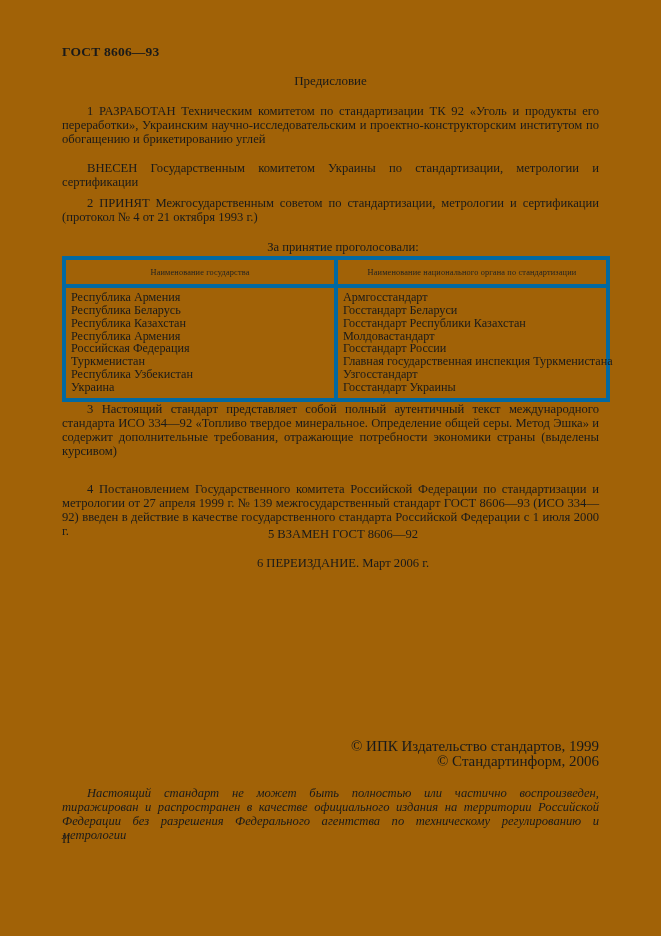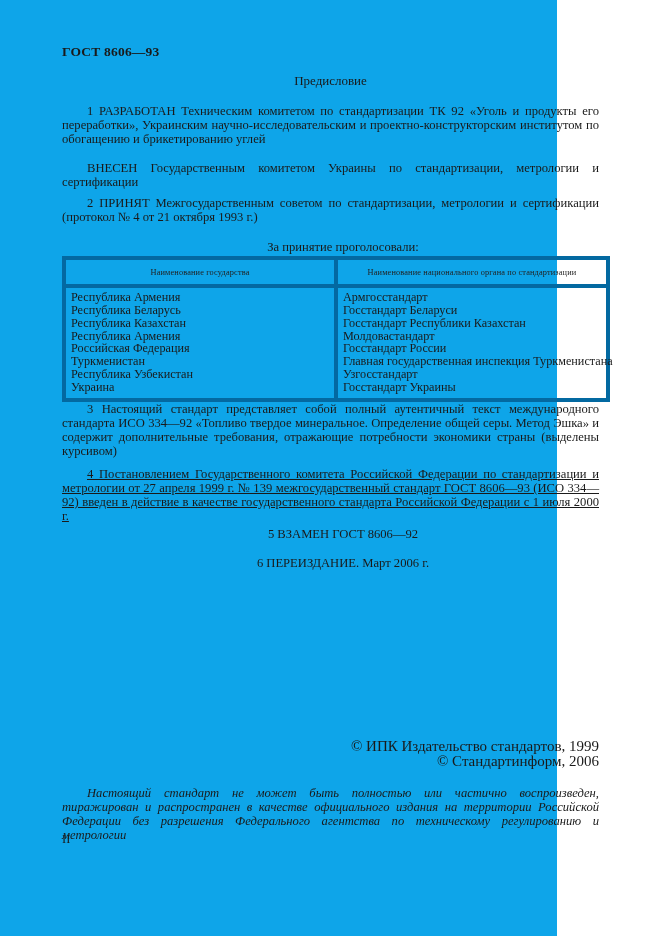--- a/index.html
+++ b/index.html
@@ -12,23 +12,23 @@
     width: 661px;
     height: 936px;
     position: relative;
     font-family: "Liberation Serif", "DejaVu Serif", serif;
     color: #1a1a1a;
     overflow: hidden;
   }
   .page {
     position: absolute;
     left: 0; top: 0;
-    width: 557px;
+    width: 661px;
     height: 936px;
-    background: #0ea5e9;
+    background: #a16207;
   }
   .content {
     position: absolute;
     left: 62px;
     top: 0;
     width: 537px;
   }
 
   .doc-header {
     position: absolute;
@@ -164,21 +164,21 @@
               <div class="row-item">Узгосстандарт</div>
               <div class="row-item">Госстандарт Украины</div>
             </div>
           </td>
         </tr>
       </tbody>
     </table>
 
     <div class="body-block" style="top:402px;">3  Настоящий стандарт представляет собой полный аутентичный текст международного стандарта ИСО 334—92 «Топливо твердое минеральное. Определение общей серы. Метод Эшка» и содержит дополнительные требования, отражающие потребности экономики страны (выделены курсивом)</div>
 
-    <div class="body-block" style="top:467px;text-decoration:underline;">4  Постановлением Государственного комитета Российской Федерации по стандартизации и метрологии от 27 апреля 1999 г. № 139 межгосударственный стандарт ГОСТ 8606—93 (ИСО 334—92) введен в действие в качестве государственного стандарта Российской Федерации с 1 июля 2000 г.</div>
+    <div class="body-block" style="top:482px;">4  Постановлением Государственного комитета Российской Федерации по стандартизации и метрологии от 27 апреля 1999 г. № 139 межгосударственный стандарт ГОСТ 8606—93 (ИСО 334—92) введен в действие в качестве государственного стандарта Российской Федерации с 1 июля 2000 г.</div>
 
     <div class="body-block last-left" style="top:527px;">5  ВЗАМЕН ГОСТ 8606—92</div>
 
     <div class="body-block last-left" style="top:556px;">6  ПЕРЕИЗДАНИЕ. Март 2006 г.</div>
 
     <div class="copyright" style="top:739px;">© ИПК Издательство стандартов, 1999</div>
 
     <div class="copyright" style="top:754px;">© Стандартинформ, 2006</div>
 
     <div class="body-block" style="top:786px;font-style:italic;">Настоящий стандарт не может быть полностью или частично воспроизведен, тиражирован и распространен в качестве официального издания на территории Российской Федерации без разрешения Федерального агентства по техническому регулированию и метрологии</div>

